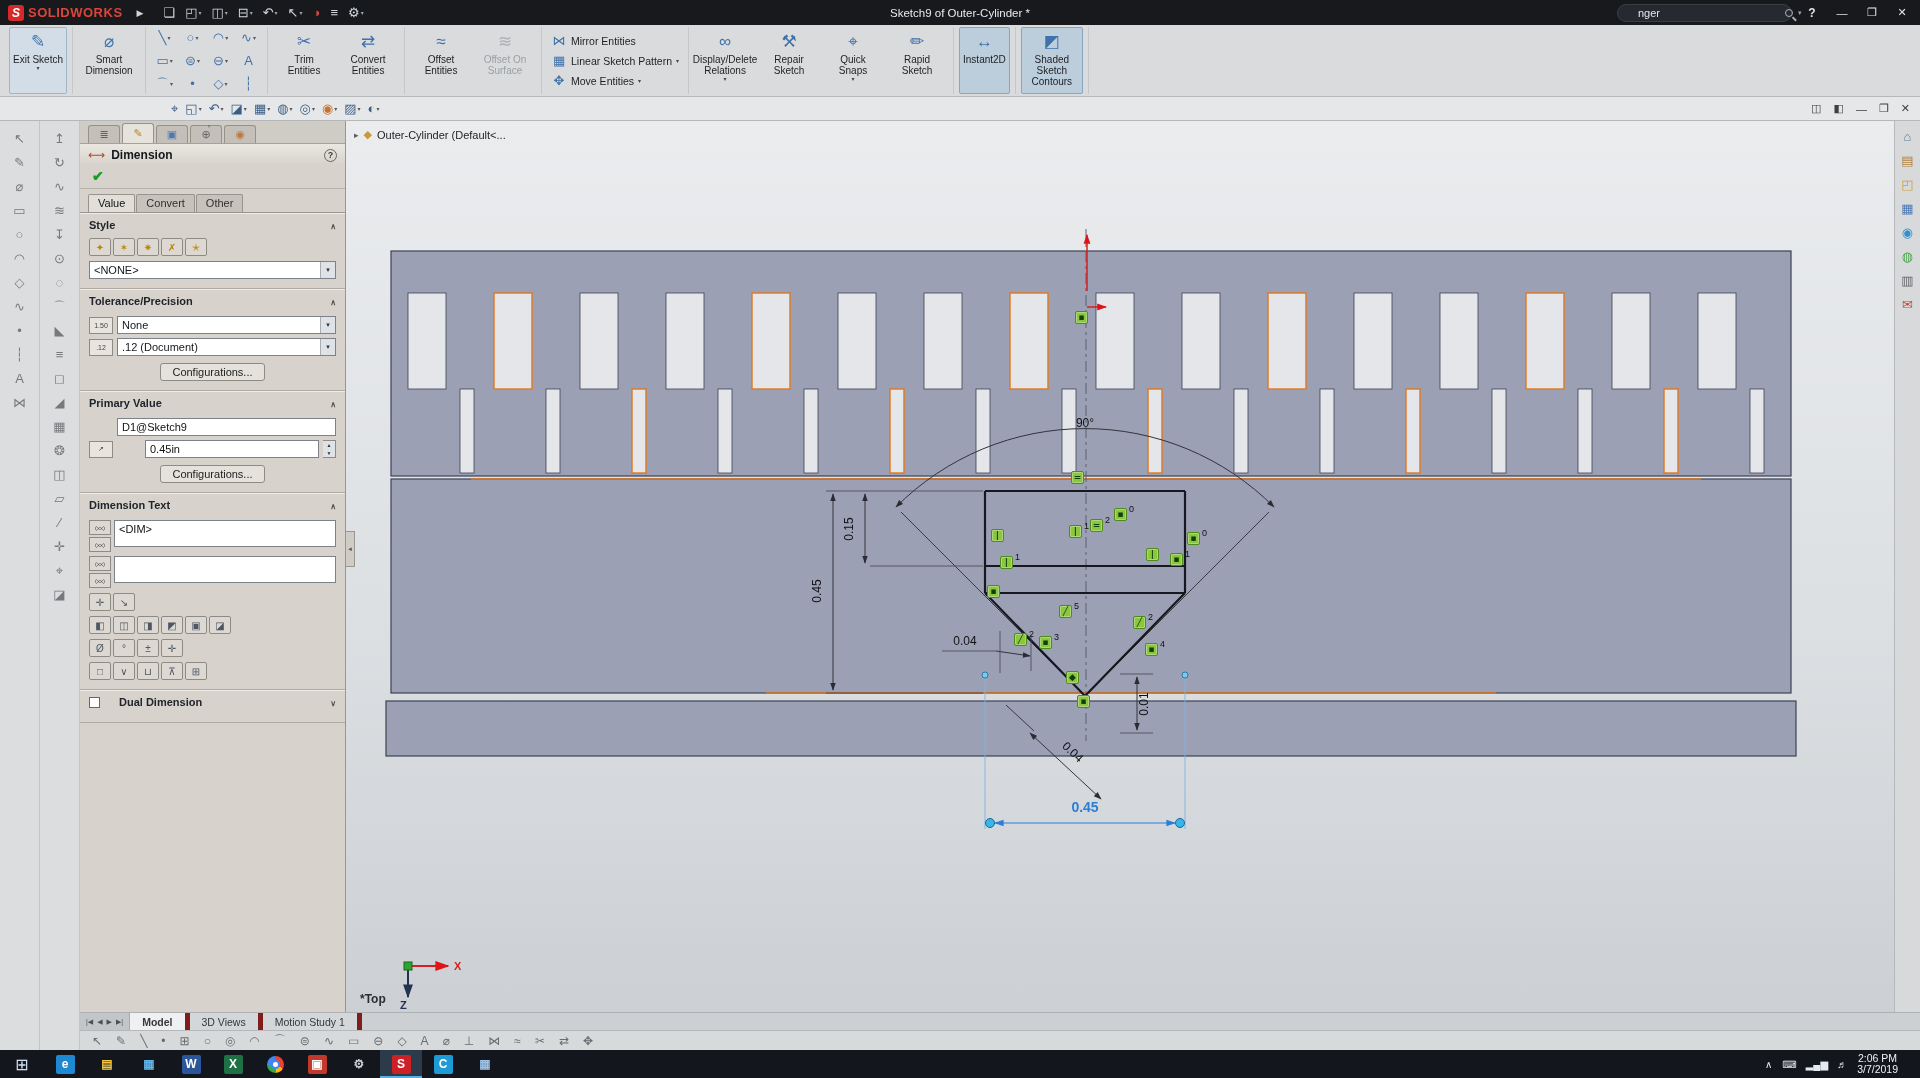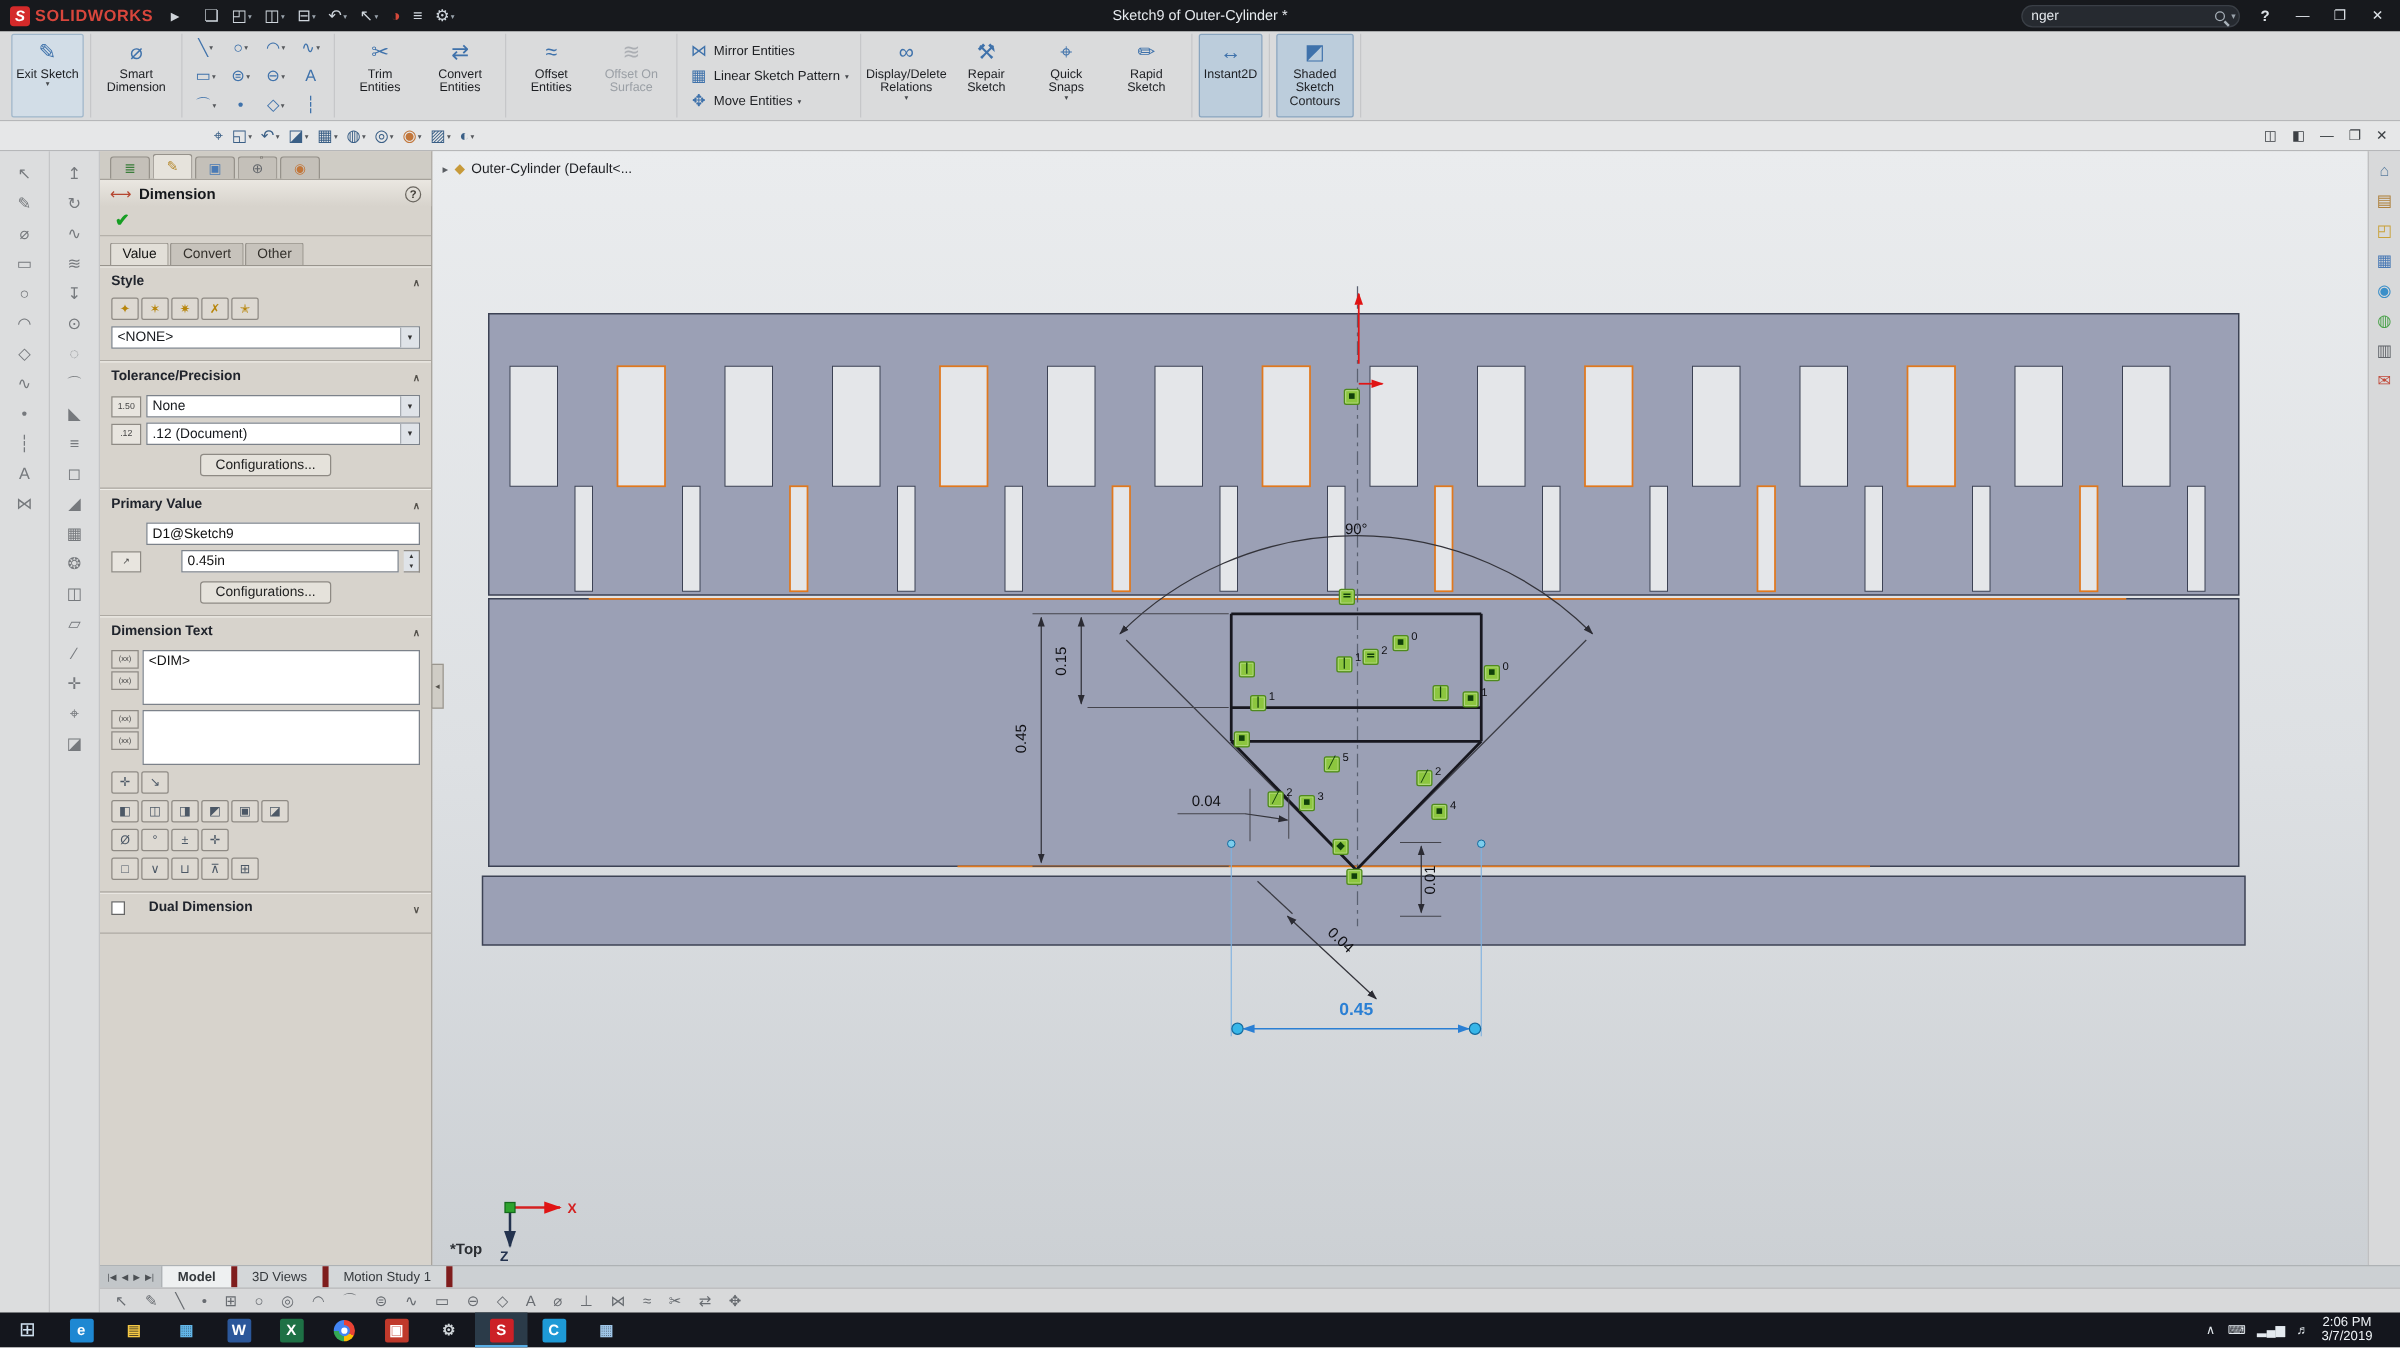--- a/index.html
+++ b/index.html
@@ -12,21 +12,21 @@
   .logo .mark { color:#fff; background:#d42a2a; font-weight:bold; font-size:12px; width:16px; height:16px; border-radius:3px; display:flex; align-items:center; justify-content:center; font-style:italic; }
   .logo .brand { color:#d8463c; font-weight:bold; font-size:13px; letter-spacing:.5px; }
   .menu-arrow { color:#cfd4d9; font-size:9px; padding:0 6px; }
   .qat { display:flex; align-items:center; gap:2px; padding-left:10px; }
   .qbtn { display:flex; align-items:center; gap:1px; padding:1px 4px; border-radius:2px; }
   .qbtn .g { font-size:13px; color:#cfd6dd; line-height:13px; }
   .qbtn .cr { font-size:6px; color:#9aa3ac; }
   .tb-title { position:absolute; left:0; right:0; text-align:center; font-size:11.5px; color:#e6eaee; pointer-events:none; }
   .tb-right { margin-left:auto; display:flex; align-items:center; gap:10px; padding-right:8px; z-index:2; }
   .searchbox { display:flex; align-items:center; gap:5px; background:#262a30; border:1px solid #3a3f46; border-radius:10px; height:18px; width:175px; padding:0 7px; }
-  .sinput { background:transparent; border:none; outline:none; color:#e3e7eb; font-size:11px; flex:1; font-family:"Liberation Sans",sans-serif; }
+  .sinput { background:transparent; border:none; outline:none; color:#e3e7eb; font-size:11px; flex:1; font-family:"Liberation Sans",sans-serif;margin-left:13px; }
   .mag { width:8px; height:8px; border:1.5px solid #aab3bb; border-radius:50%; position:relative; flex:0 0 auto; }
   .mag::after { content:""; position:absolute; width:5px; height:1.5px; background:#aab3bb; transform:rotate(45deg); left:6px; top:8px; }
   .scaret { font-size:7px; color:#9aa3ac; }
   .winbtn { font-size:11px; color:#dfe4e9; width:20px; text-align:center; }
   .helpbtn { font-size:12px; font-weight:bold; color:#dfe4e9; }
 
   
   .ribbon { height:72px; background:#dadbdc; border-bottom:1px solid #b6b7b9; display:flex; align-items:stretch; padding:2px 4px; flex:0 0 auto; }
   .rgroup { display:flex; align-items:stretch; padding:0 5px; border-right:1px solid #c6c7c9; gap:2px; }
   .rbtn { display:flex; flex-direction:column; align-items:center; min-width:44px; max-width:62px; padding:2px 3px 1px; border:1px solid transparent; border-radius:2px; }
@@ -97,21 +97,21 @@
   .select .v { flex:1; padding:0 4px; white-space:nowrap; overflow:hidden; font-size:11px; color:#15181c; }
   .select .c { width:15px; height:100%; background:#dfe3e8; border-left:1px solid #a8adb3; display:flex; align-items:center; justify-content:center; font-size:7px; color:#333; }
   .mini { width:24px; height:17px; background:#e8e5df; border:1px solid #8e8a84; font-size:7px; color:#444; display:flex; align-items:center; justify-content:center; flex:0 0 auto; }
   .cfg-btn { display:block; margin:7px auto 0; padding:2px 11px; background:#e5e2db; border:1px solid #8e8a84; border-radius:3px; font-size:11px; font-family:"Liberation Sans",sans-serif; color:#222; }
   .txt { flex:1; height:18px; background:#fff; border:1px solid #7c828a; font-size:11px; padding:0 4px; font-family:"Liberation Sans",sans-serif; color:#111;margin-left:28px; }
   .spin { display:flex; flex-direction:column; width:13px; height:18px; border:1px solid #8e8a84; border-left:none; background:#dfe3e8; }
   .spin span { flex:1; font-size:5px; display:flex; align-items:center; justify-content:center; color:#333; }
   .dtrow { display:flex; gap:3px; margin-top:4px; align-items:flex-start; }
   .dticons { display:flex; flex-direction:column; gap:2px; }
   .sideicon { width:22px; height:15px; background:#ddd9d2; border:1px solid #8e8a84; font-size:6px; color:#444; display:flex; align-items:center; justify-content:center; }
-  .dimtext { flex:1; height:44px; background:#fff; border:1px solid #7c828a; padding:2px 4px; font-size:11px; color:#111; }
+  .dimtext { flex:1; height:27px; background:#fff; border:1px solid #7c828a; padding:2px 4px; font-size:11px; color:#111; }
   .btnrow { display:flex; gap:2px; margin-top:5px; }
   .dual .chk { width:11px; height:11px; background:#fff; border:1px solid #666; }
   .dual .dlab { flex:1; font-weight:bold; color:#20242c; }
   .split { position:absolute; right:-10px; top:46%; width:10px; height:36px; background:#cfccc5; border:1px solid #9a968f; display:flex; align-items:center; justify-content:center; font-size:7px; color:#55524c; z-index:6; }
 
   
   .viewport { flex:1; position:relative; background:linear-gradient(180deg,#eaecee 0%,#dde0e3 55%,#ccd0d4 100%); overflow:hidden; }
   svg.draw { position:absolute; inset:0; width:100%; height:100%; }
   .part { fill:#9ba0b5; stroke:#3c4254; stroke-width:1.2; }
   .slot { fill:#e4e6e9; stroke:#3c4254; stroke-width:0.8; }

